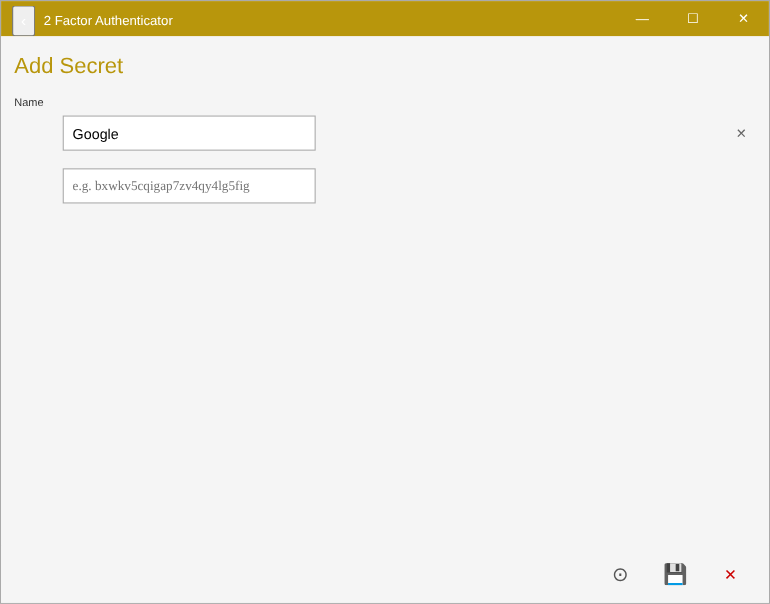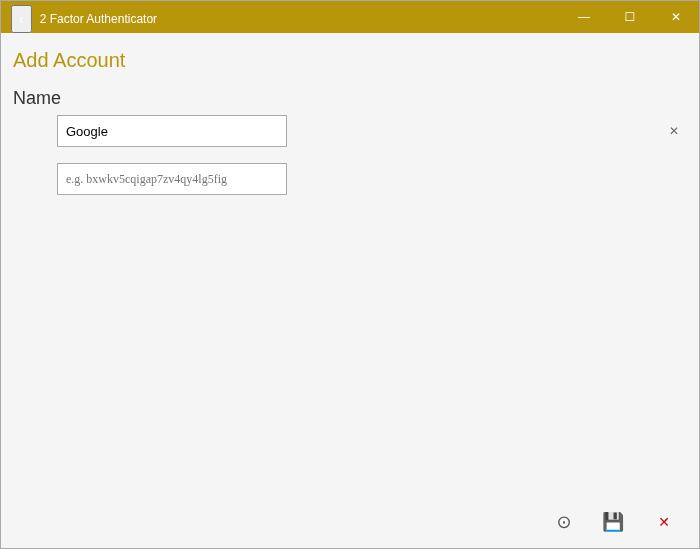--- a/index.html
+++ b/index.html
@@ -81,21 +81,21 @@
     }
 
     .page-title {
       color: #b8960c;
       font-size: 20px;
       font-weight: 300;
       margin-bottom: 16px;
     }
 
     .field-label {
-      font-size: 18px;
+      font-size: 10px;
       color: #333;
       margin-bottom: 6px;
     }
 
     .input-wrapper {
       position: relative;
       display: inline-flex;
       align-items: center;
       margin-bottom: 16px;
       margin-left: 44px;
@@ -174,21 +174,21 @@
       <span class="titlebar-title">2 Factor Authenticator</span>
     </div>
     <div class="titlebar-controls">
       <div class="titlebar-btn">—</div>
       <div class="titlebar-btn">☐</div>
       <div class="titlebar-btn close">✕</div>
     </div>
   </div>
 
   <div class="content">
-    <h1 class="page-title" style="color: rgb(184, 150, 12);">Add Account</h1>
+    <h1 class="page-title" style="color: rgb(184, 150, 12);">Add Secret</h1>
 
     <label class="field-label">Name</label>
     <div class="input-wrapper">
       <input class="text-input" type="text" value="Google" style="">
       <button class="clear-btn">✕</button>
     </div>
 
     <div class="input-wrapper">
       <input class="secret-input" type="text" placeholder="e.g. bxwkv5cqigap7zv4qy4lg5fig" style="">
     </div>

